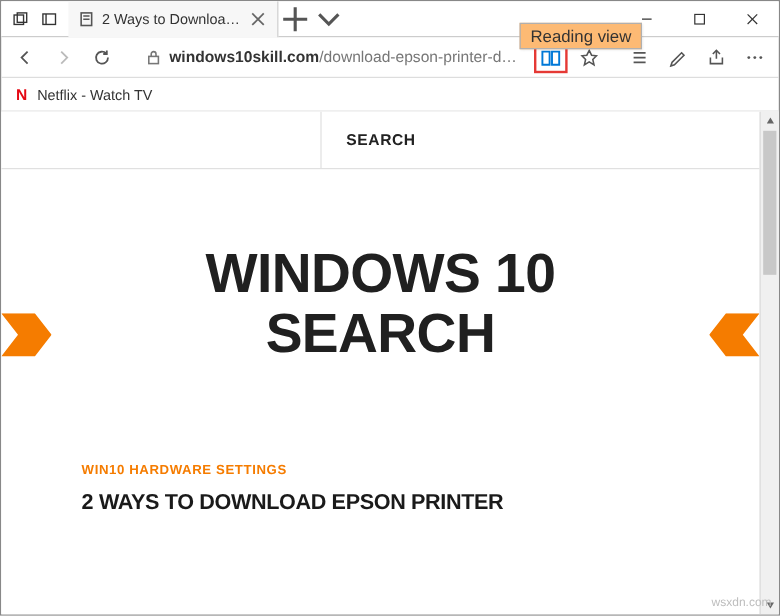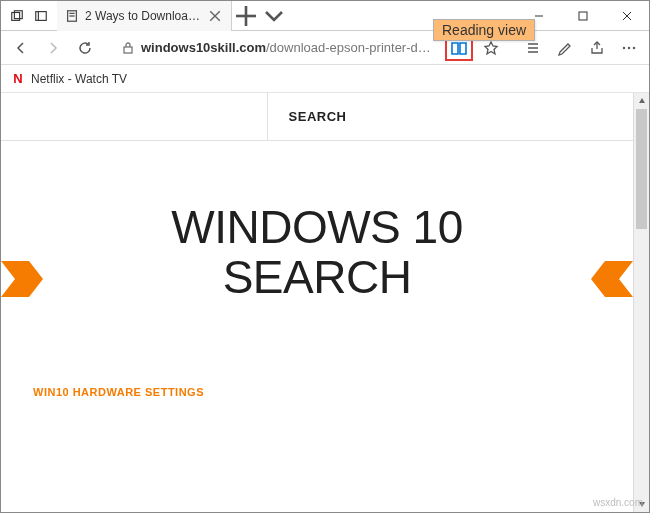--- a/index.html
+++ b/index.html
@@ -39,26 +39,26 @@
 .scrollbar-v { width: 16px; background: #f0f0f0; border-left: 1px solid #dcdcdc; position: relative; }
 .scroll-thumb { position: absolute; left: 2px; right: 2px; top: 16px; height: 120px; background: #c8c8c8; border-radius: 0; }
 .scroll-arrow { position: absolute; left: 0; right: 0; height: 16px; display: flex; align-items: center; justify-content: center; color: #666; }
 .scroll-arrow.up { top: 0; }
 .scroll-arrow.down { bottom: 0; }
 
 .search-section { height: 48px; border-bottom: 1px solid #e0e0e0; display: flex; justify-content: center; align-items: stretch; }
 .search-btn { width: 100px; border-left: 1px solid #e0e0e0; display: flex; align-items: center; justify-content: center; font-size: 13px; font-weight: 700; letter-spacing: 0.5px; color: #222; }
 
 .hero { position: relative; text-align: center; padding: 62px 0 0 0; }
-.hero-title { font-size: 46px; font-weight: 400; color: #202020; line-height: 1.08; letter-spacing: -0.5px; }
+.hero-title { font-size: 46px; font-weight: 700; color: #202020; line-height: 1.08; letter-spacing: -0.5px; }
 .arrow-l, .arrow-r { position: absolute; top: 168px; width: 42px; height: 36px; }
 .arrow-l { left: 0; }
 .arrow-r { right: 0; }
 
-.article { padding: 84px 72px 0 32px; }
+.article { padding: 84px 72px 0 67px; }
 .category { font-size: 11px; font-weight: 700; color: #f57c00; letter-spacing: 0.5px; }
 .article-title { font-size: 18px; font-weight: 900; color: #1a1a1a; margin-top: 10px; letter-spacing: -0.3px; }
 
 .watermark { position: absolute; bottom: 4px; right: 6px; font-size: 10px; color: #bdbdbd; z-index: 20; }
 </style>
 </head>
 <body>
 
 <div class="titlebar">
   <div class="tb-left">
@@ -206,20 +206,21 @@
 
     <div class="hero">
       <div class="hero-title">
         <span>WINDOWS 10</span><br>
         <span>SEARCH</span>
       </div>
     </div>
 
     <div class="article">
       <div class="category">WIN10 HARDWARE SETTINGS</div>
+      <div class="article-title">2 WAYS TO DOWNLOAD EPSON PRINTER</div>
     </div>
   </div>
 
   <div class="scrollbar-v">
     <div class="scroll-arrow up">
         <svg width="8" height="8" viewBox="0 0 8 8" fill="#666">
           <polygon points="4,1 7,6 1,6"></polygon>
         </svg>
       </div>
     <div class="scroll-thumb"></div>

